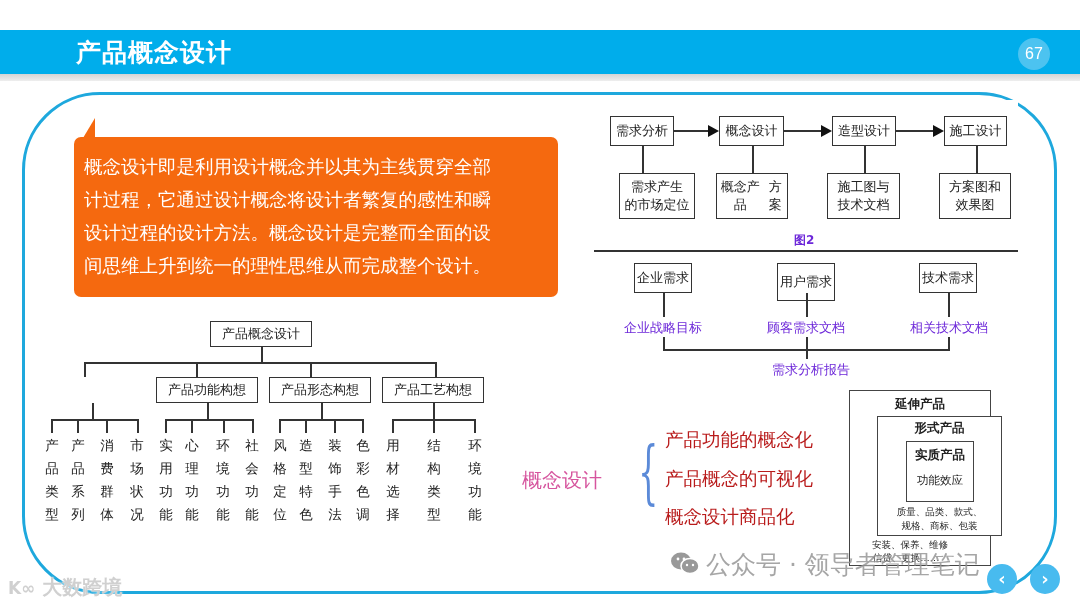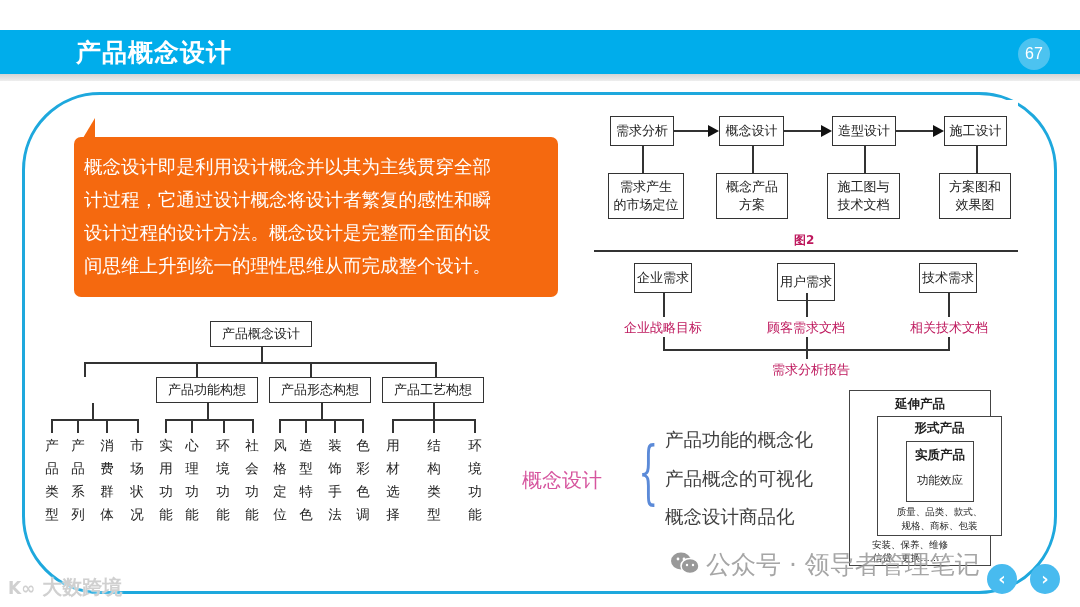--- a/index.html
+++ b/index.html
@@ -12,27 +12,27 @@
   .page-num { position: absolute; left: 1018px; top: 38px; width: 32px; height: 32px; border-radius: 50%; background: #4cc3f0; color: #fff; font-size: 16px; text-align: center; line-height: 32px; font-family: "Liberation Sans", sans-serif; }
 
   .frame { position: absolute; left: 22px; top: 92px; width: 1035px; height: 502px; border: 3px solid #1ea8dd; border-radius: 78px; }
 
   .bubble { position: absolute; left: 74px; top: 137px; width: 484px; height: 160px; background: #f5690f; border-radius: 7px; padding: 13px 10px 0 10px; color: #fff; font-size: 18.5px; line-height: 33px; }
   .bubble-tail { position: absolute; left: 83px; top: 118px; width: 0; height: 0; border-left: 12px solid transparent; border-bottom: 20px solid #f5690f; }
 
   .diagram-panel { position: absolute; background: #fff; }
   .box { position: absolute; border: 1.5px solid #333; background: #fff; font-size: 13px; text-align: center; color: #222; display: flex; align-items: center; justify-content: center; line-height: 18px; }
   .line { position: absolute; background: #333; }
-  .plain { position: absolute; font-size: 13px; color: #be185d; white-space: nowrap; }
+  .plain { position: absolute; font-size: 13px; color: #6d28d9; white-space: nowrap; }
 
   .leaf-col { position: absolute; width: 16px; font-size: 13.5px; color: #222; line-height: 23px; text-align: center; }
 
   .concept-label { position: absolute; left: 522px; top: 467px; font-size: 20px; color: #d6559e; font-family: "DejaVu Serif", serif; }
   .brace { position: absolute; left: 626px; top: 437px; font-size: 70px; color: #5b8ad8; font-family: "DejaVu Serif", serif; line-height: 1; transform: scaleX(0.45); font-weight: 100; }
-  .concept-item { position: absolute; left: 665px; font-size: 18.5px; color: #404040; font-family: "DejaVu Serif", serif; }
+  .concept-item { position: absolute; left: 665px; font-size: 18.5px; color: #b91c1c; font-family: "DejaVu Serif", serif; }
 
   .layer-box { position: absolute; border: 1.5px solid #444; background: #fff; }
   .layer-title { position: absolute; width: 100%; text-align: center; font-weight: bold; font-size: 12.5px; font-family: "DejaVu Serif", serif; }
   .layer-note { position: absolute; width: 100%; text-align: center; font-size: 9.5px; line-height: 15px; }
 
   .watermark { position: absolute; left: 670px; top: 548px; font-size: 25px; color: rgba(150,150,150,0.85); white-space: nowrap; }
   .wm-icon { display: inline-block; vertical-align: middle; margin-right: 6px; }
   .logo-wm { position: absolute; left: 8px; top: 574px; font-size: 20px; color: rgba(205,205,205,0.95); font-weight: bold; text-shadow: 0 0 2px #fff; white-space: nowrap; }
 
   .nav-btn { position: absolute; top: 564px; width: 30px; height: 30px; border-radius: 50%; background: #48bbef; color: #fff; font-size: 18px; text-align: center; line-height: 30px; font-weight: bold; }
@@ -67,25 +67,25 @@
   <div class="line" style="left:190px; top:30px; width:38px; height:2px;"></div>
   <div style="position:absolute; left:227px; top:25px; border-left:11px solid #111; border-top:6px solid transparent; border-bottom:6px solid transparent;"></div>
   <div class="line" style="left:302px; top:30px; width:38px; height:2px;"></div>
   <div style="position:absolute; left:339px; top:25px; border-left:11px solid #111; border-top:6px solid transparent; border-bottom:6px solid transparent;"></div>
 
   <div class="line" style="left:48px; top:46px; width:1.5px; height:27px;"></div>
   <div class="line" style="left:158px; top:46px; width:1.5px; height:27px;"></div>
   <div class="line" style="left:270px; top:46px; width:1.5px; height:27px;"></div>
   <div class="line" style="left:382px; top:46px; width:1.5px; height:27px;"></div>
 
-  <div class="box" style="left:14px; top:73px; width:76px; height:46px; flex-direction:column;">
+  <div class="box" style="left:25px; top:73px; width:76px; height:46px; flex-direction:column;">
     <span>需求产生</span>
     <span>的市场定位</span>
   </div>
-  <div class="box" style="left:122px; top:73px; width:72px; height:46px; flex-direction:column;">
+  <div class="box" style="left:122px; top:73px; width:72px; height:46px; flex-direction:row;">
     <span>概念产品</span>
     <span>方案</span>
   </div>
   <div class="box" style="left:233px; top:73px; width:73px; height:46px; flex-direction:column;">
     <span>施工图与</span>
     <span>技术文档</span>
   </div>
   <div class="box" style="left:345px; top:73px; width:72px; height:46px; flex-direction:column;">
     <span>方案图和</span>
     <span>效果图</span>

